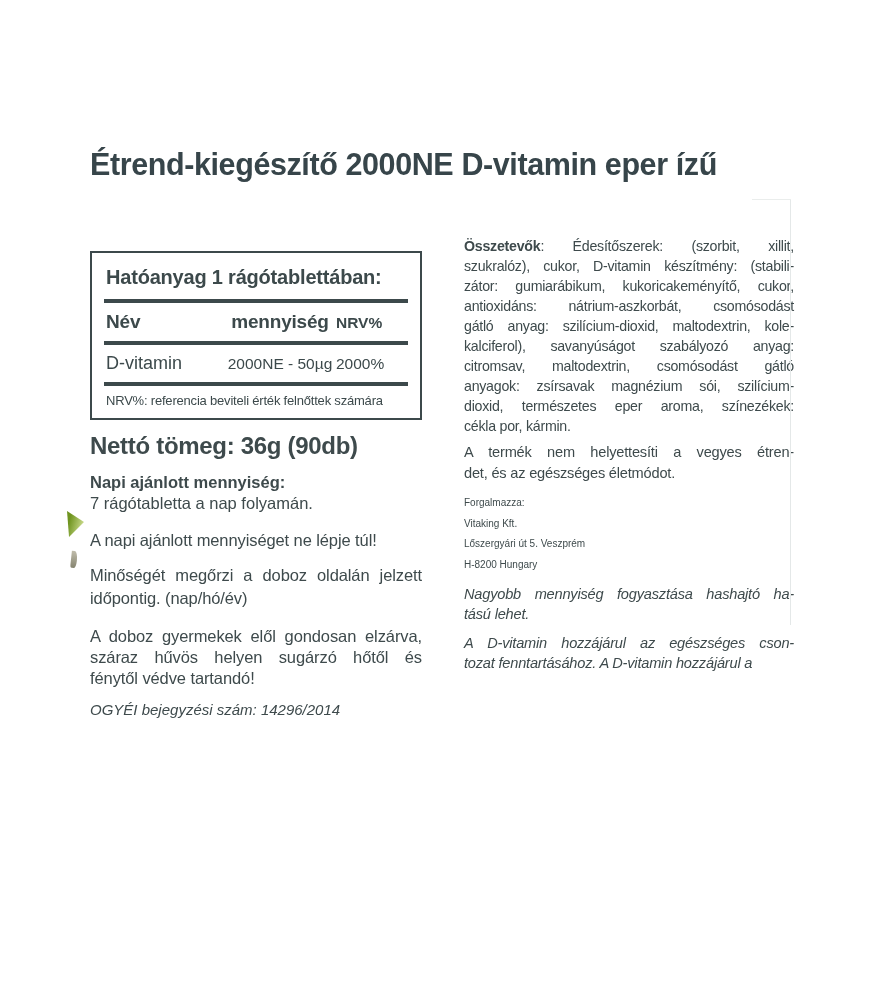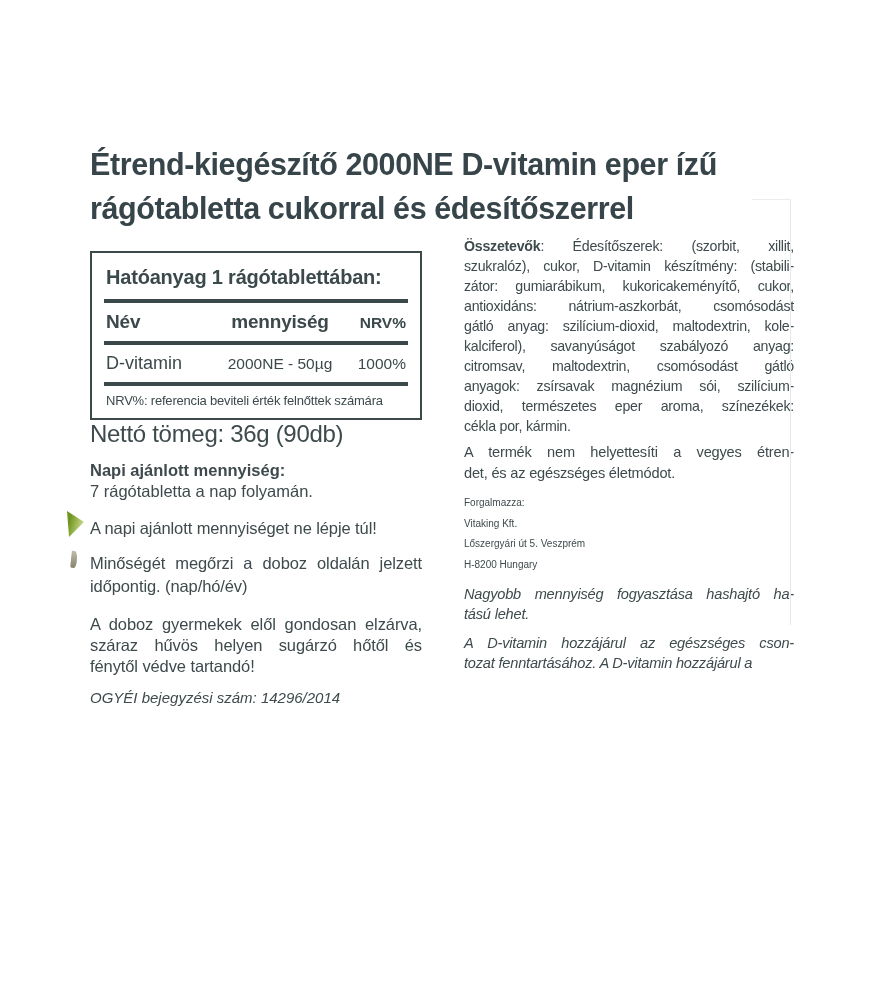--- a/index.html
+++ b/index.html
@@ -20,29 +20,29 @@
 
   
   .facts-box {
     border:2px solid #3c494b; width:332px; padding:10px 12px 4px 12px;
     color:#3c494b;
   }
   .facts-header { font-size:20px; font-weight:bold; line-height:24px; letter-spacing:-0.2px; padding:2px 0 10px 2px; }
   .facts-rule { height:4px; background:#3c494b; }
   .facts-grid { display:grid; grid-template-columns:118px 1fr 70px; align-items:baseline; padding:8px 2px; }
   .facts-grid .c2 { text-align:center; }
-  .facts-grid .c3 { text-align:right; }
+  .facts-grid .c3 { text-align:left; }
   .cols-row .c1, .cols-row .c2 { font-size:19px; font-weight:bold; letter-spacing:-0.2px; }
   .cols-row .c3 { font-size:15.5px; font-weight:bold; }
   .data-row .c1 { font-size:18px; }
   .data-row .c2, .data-row .c3 { font-size:15.5px; }
   .facts-note { font-size:13px; line-height:16px; letter-spacing:-0.2px; padding:7px 2px 5px 2px; }
 
   
-  .net-weight { margin-top:0; font-size:24px; font-weight:normal; line-height:28px; letter-spacing:-0.3px; }
+  .net-weight { margin-top:12px; font-size:24px; font-weight:bold; line-height:28px; letter-spacing:-0.3px; }
   .daily-head { margin-top:12px; font-size:16.5px; font-weight:bold; line-height:20px; }
   .daily-text { font-size:16.5px; line-height:22px; }
   .body-par  { margin-top:16px; font-size:16.5px; line-height:21px; letter-spacing:-0.1px; }
   .bb-par    { margin-top:13px; font-size:16.5px; line-height:23px; letter-spacing:-0.1px; }
   .reg-par   { margin-top:11px; font-size:15px; font-style:italic; line-height:19px; }
 
   
   .jl { text-align:justify; text-align-last:justify; white-space:normal; }
   .jl.end { text-align:justify; text-align-last:left; }
 
@@ -68,38 +68,37 @@
   .edge-v { position:absolute; left:790px; top:200px; width:1px; height:425px; background:#e4e8e8; }
   .edge-h { position:absolute; left:752px; top:199px; width:39px; height:1px; background:#eaedec; }
 </style>
 </head>
 <body>
 
 <div class="page">
 
   <div class="title">
     <div>Étrend-kiegészítő 2000NE D-vitamin eper ízű</div>
-    <div>rágótabletta cukorral és édesítőszerrel</div>
   </div>
 
   <div class="col-left">
 
     <div class="facts-box">
       <div class="facts-header">Hatóanyag 1 rágótablettában:</div>
       <div class="facts-rule"></div>
       <div class="facts-grid cols-row">
         <span class="c1">Név</span>
         <span class="c2">mennyiség</span>
         <span class="c3">NRV%</span>
       </div>
       <div class="facts-rule"></div>
       <div class="facts-grid data-row">
         <span class="c1">D-vitamin</span>
         <span class="c2">2000NE - 50µg</span>
-        <span class="c3">1000%</span>
+        <span class="c3">2000%</span>
       </div>
       <div class="facts-rule"></div>
       <div class="facts-note">NRV%: referencia beviteli érték felnőttek számára</div>
     </div>
 
     <div class="net-weight">Nettó tömeg: 36g (90db)</div>
 
     <div class="daily-head">Napi ajánlott mennyiség:</div>
     <div class="daily-text">7 rágótabletta a nap folyamán.</div>
 

